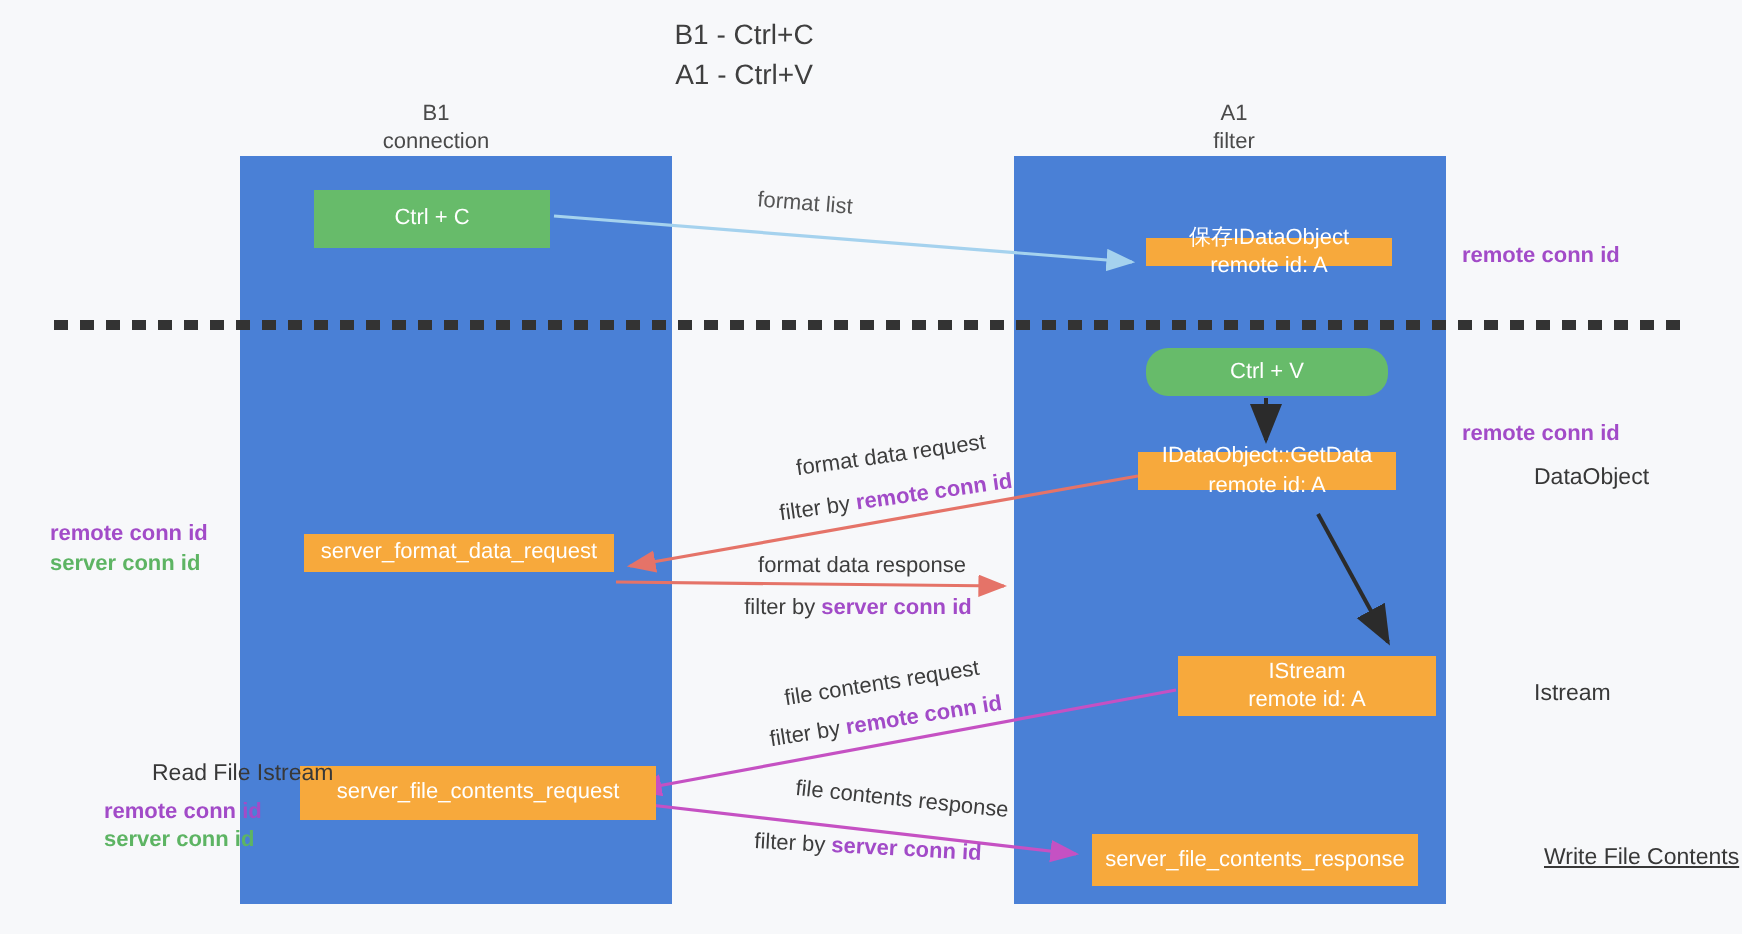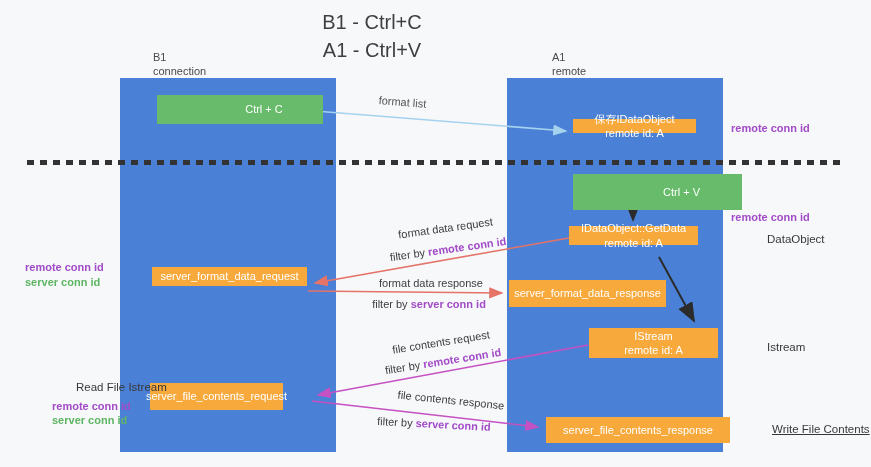--- a/index.html
+++ b/index.html
@@ -8,24 +8,24 @@
     background:#eef0f2;
   }
   .canvas{
     position:relative;
     width:871px;height:467px;
     background:var(--bg, #f7f8fa);
     overflow:hidden;
   }
   .title{
     position:absolute;left:0;top:8px;width:744px;
-    text-align:center;font-size:20px;line-height:1.4;color:#3f3f3f;
+    text-align:center;font-size:14px;line-height:1.4;color:#3f3f3f;
   }
   .col-header{
-    position:absolute;
+    position:absolute;text-align:center;
     font-size:11px;line-height:1.3;color:#4a4a4a;
   }
   .lane{
     position:absolute;top:78px;height:374px;width:216px;
     background:var(--column-blue, #4a80d6);
   }
   .dashed{
     position:absolute;left:27px;top:160px;width:819px;height:5px;
     background:repeating-linear-gradient(90deg, #333 0 7px, transparent 7px 13px);
   }
@@ -33,21 +33,21 @@
   .a-blue{stroke:var(--arrow-light-blue, #a5d2ee);stroke-width:1.6;}
   .a-salmon{stroke:var(--arrow-salmon, #e57368);stroke-width:1.6;}
   .a-magenta{stroke:var(--arrow-magenta, #c551c3);stroke-width:1.6;}
   .a-black{stroke:var(--arrow-black, #2b2b2b);stroke-width:2;}
   .box{
     position:absolute;display:flex;flex-direction:column;
     align-items:center;justify-content:center;
     color:#fff;font-size:11px;line-height:1.3;text-align:center;
     white-space:nowrap;
   }
-  .box.green{background:var(--box-green, #67bb6a);padding-left:48px;}
+  .box.green{background:var(--box-green, #67bb6a);}
   .box.orange{background:var(--box-orange, #f7a93c);}
   .ann{
     position:absolute;font-size:11px;color:#3d3d3d;text-align:center;
     white-space:nowrap;
   }
   .purple{color:var(--label-purple, #a24bc8);font-weight:bold;}
   .green-t{color:var(--label-green, #5db463);font-weight:bold;}
   .side{
     position:absolute;font-size:11px;white-space:nowrap;
   }
@@ -62,21 +62,21 @@
     <div>B1 - Ctrl+C</div>
     <div>A1 - Ctrl+V</div>
   </div>
 
   <div class="col-header" style="left:153px;top:50px;width:130px;">
     <div>B1</div>
     <div>connection</div>
   </div>
   <div class="col-header" style="left:552px;top:50px;width:130px;">
     <div>A1</div>
-    <div>remote</div>
+    <div>filter</div>
   </div>
 
   <div class="lane" style="left:120px;"></div>
   <div class="lane" style="left:507px;"></div>
 
   <div class="dashed"></div>
 
   <svg class="arrows" viewBox="0 0 871 467">
     <defs>
       <marker id="mBlue" markerWidth="9" markerHeight="8" refX="8" refY="3.5" orient="auto">
@@ -103,47 +103,44 @@
 
   <div class="box green" style="left:157px;top:95px;width:118px;height:29px;">
     <div>Ctrl + C</div>
   </div>
 
   <div class="box orange" style="left:573px;top:119px;width:123px;height:14px;">
     <div>保存IDataObject</div>
     <div>remote id: A</div>
   </div>
 
-  <div class="box green" style="left:573px;top:174px;width:121px;height:36px;">
+  <div class="box green" style="left:573px;top:174px;width:121px;height:24px;border-radius:11px;">
     <div>Ctrl + V</div>
   </div>
 
   <div class="box orange" style="left:569px;top:226px;width:129px;height:19px;">
     <div>IDataObject::GetData</div>
     <div>remote id: A</div>
   </div>
 
   <div class="box orange" style="left:152px;top:267px;width:155px;height:19px;">
     <div>server_format_data_request</div>
   </div>
 
-  <div class="box orange" style="left:509px;top:280px;width:157px;height:27px;">
-    <div>server_format_data_response</div>
-  </div>
 
   <div class="box orange" style="left:589px;top:328px;width:129px;height:30px;">
     <div>IStream</div>
     <div>remote id: A</div>
   </div>
 
-  <div class="box orange" style="left:150px;top:383px;width:133px;height:27px;">
+  <div class="box orange" style="left:150px;top:383px;width:178px;height:27px;">
     <div>server_file_contents_request</div>
   </div>
 
-  <div class="box orange" style="left:546px;top:417px;width:184px;height:26px;justify-content:center;">
+  <div class="box orange" style="left:546px;top:417px;width:163px;height:26px;justify-content:center;">
     <div>server_file_contents_response</div>
   </div>
 
   <div class="ann" style="left:355px;top:96px;width:95px;transform:rotate(4.5deg);color:#555;">format list</div>
 
   <div class="ann" style="left:368px;top:222px;width:155px;transform:rotate(-8deg);">format data request</div>
   <div class="ann" style="left:362px;top:243px;width:172px;transform:rotate(-8deg);">
     <span>filter by</span>
     <span class="purple">remote conn id</span>
   </div>

